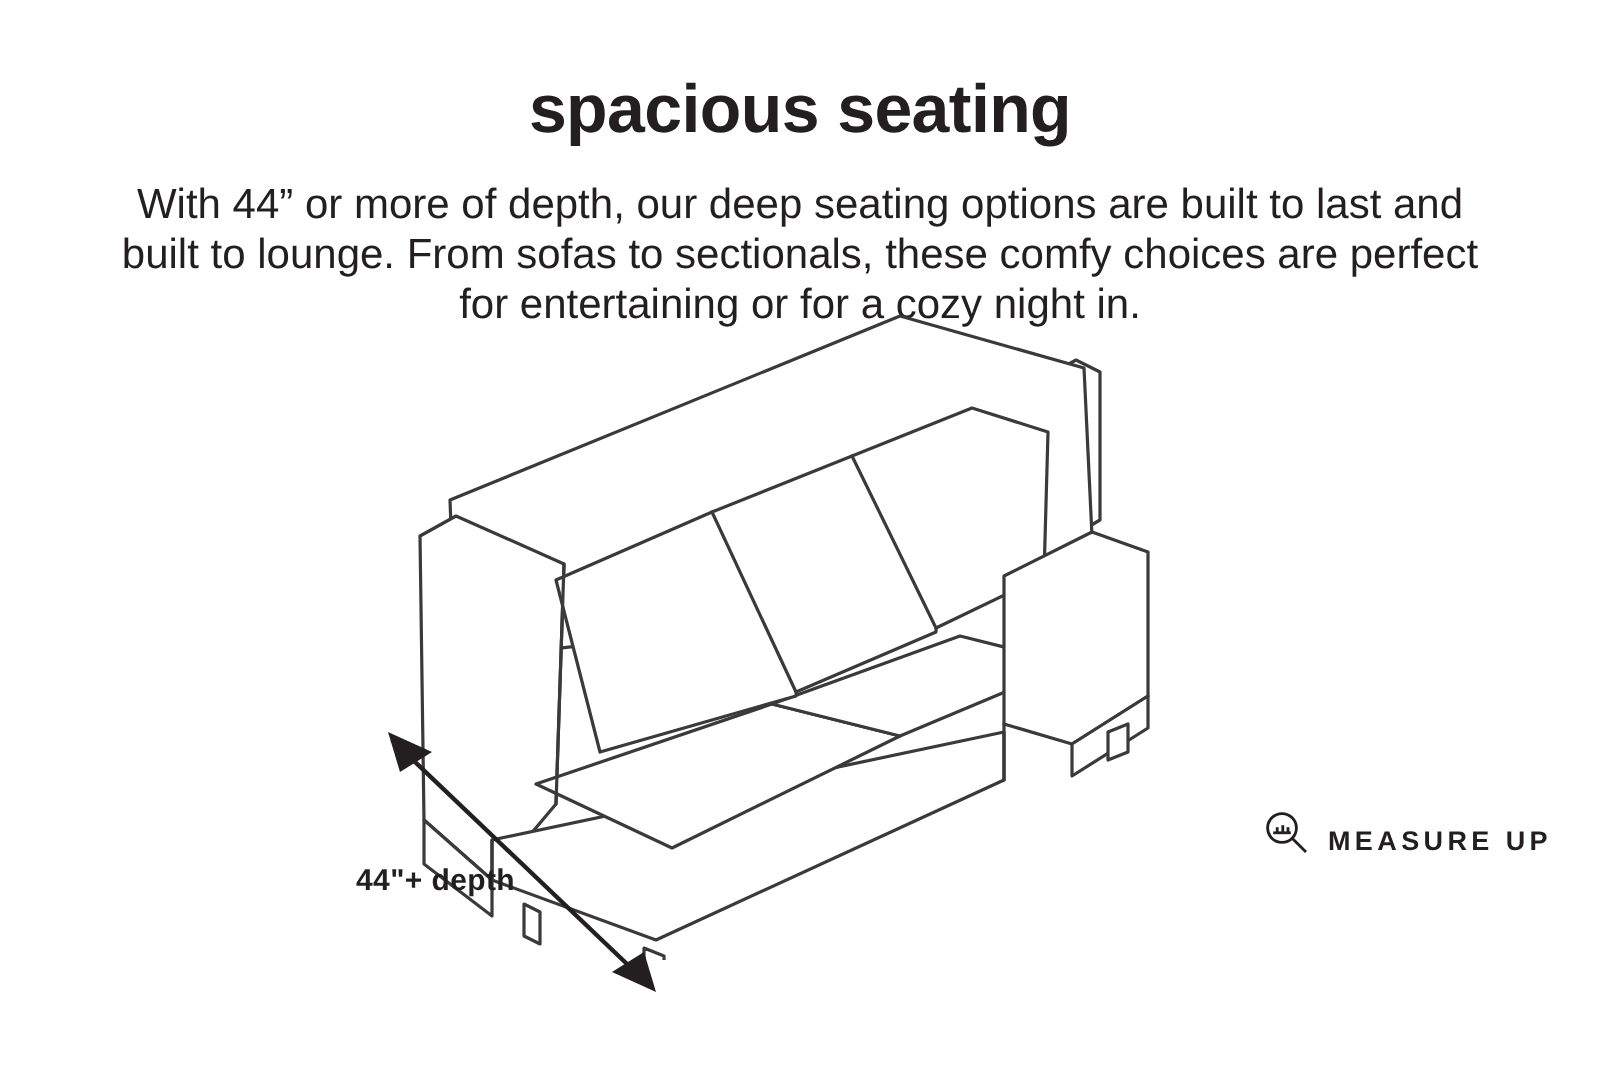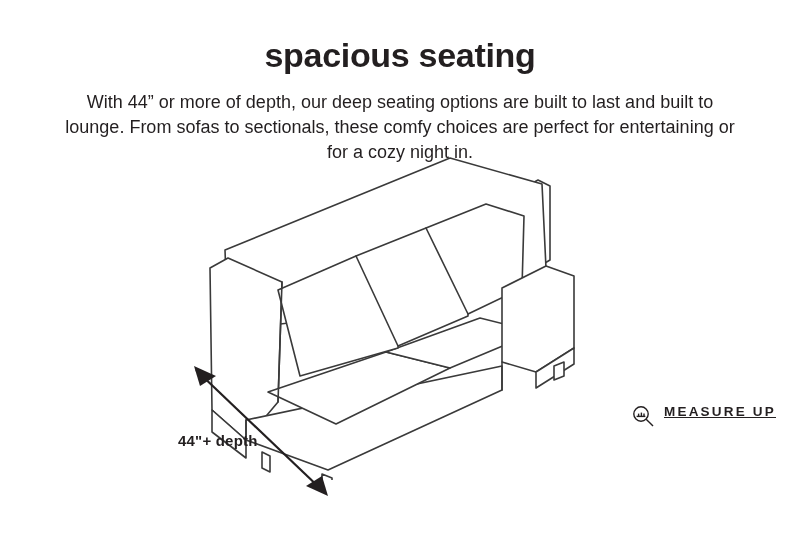--- a/index.html
+++ b/index.html
@@ -30,21 +30,21 @@
     font-weight: bold;
     letter-spacing: -0.3px;
     color: #231f20;
   }
   .subhead {
     position: absolute;
     top: 90px;
     left: 60px;
     width: 680px;
     text-align: center;
-    font-size: 18px;
+    font-size: 21px;
     line-height: 25px;
     color: #231f20;
   }
   .sofa-wrap {
     position: absolute;
     left: 150px;
     top: 140px;
     width: 500px;
     height: 340px;
   }
@@ -62,25 +62,24 @@
   }
   .measure-block {
     position: absolute;
     right: 24px;
     top: 404px;
     width: 230px;
     text-align: right;
   }
   .measure-head {
     display: flex;
-    align-items: flex-start;
+    align-items: flex-end;
     justify-content: flex-end;
     gap: 9px;
     margin-bottom: 10px;
-    text-decoration: underline;
   }
   .measure-title {
     font-size: 13.5px;
     font-weight: bold;
     letter-spacing: 2.2px;
     color: #231f20;
   }
   .measure-body {
     font-size: 12.5px;
     line-height: 17px;

